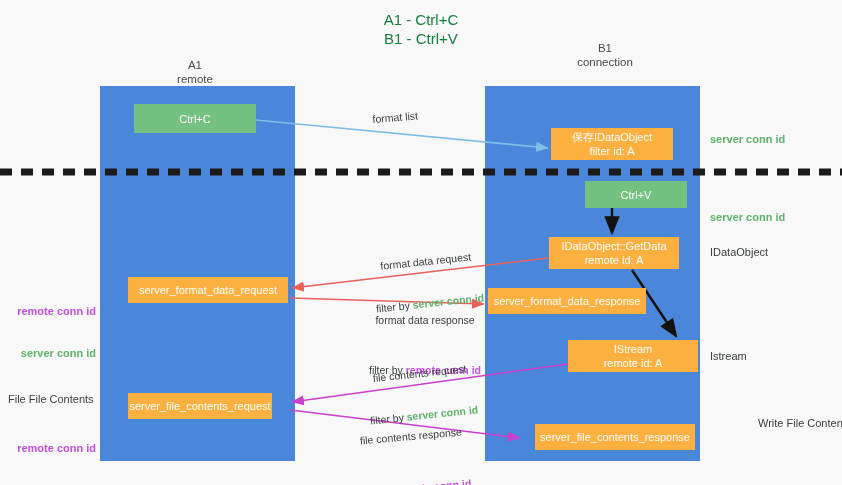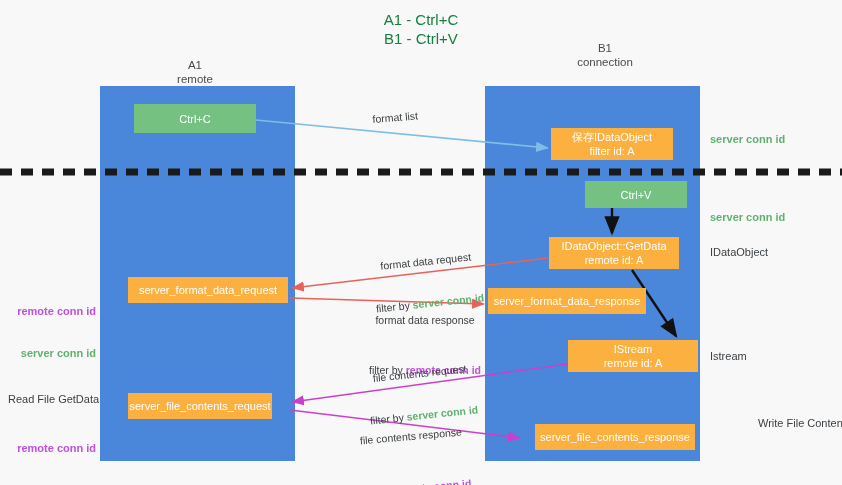--- a/index.html
+++ b/index.html
@@ -229,20 +229,20 @@
   <div id="note-sc2" class="abs side-note green-txt">server conn id</div>
   <div id="note-dataobject" class="abs side-note">IDataObject</div>
   <div id="note-istream" class="abs side-note">Istream</div>
   <div id="note-writefile" class="abs side-note">Write File Contents</div>
 
   <div id="note-left-conn1" class="abs side-note">
     <div class="purple-txt">remote conn id</div>
     <div class="green-txt">server conn id</div>
   </div>
 
-  <div id="note-readfile" class="abs side-note">Read File GetData</div>
+  <div id="note-readfile" class="abs side-note">File File Contents</div>
 
   <div id="note-left-conn2" class="abs side-note">
     <div class="purple-txt">remote conn id</div>
     <div class="green-txt">server conn id</div>
   </div>
 
 </div>
 
 </body></html>

